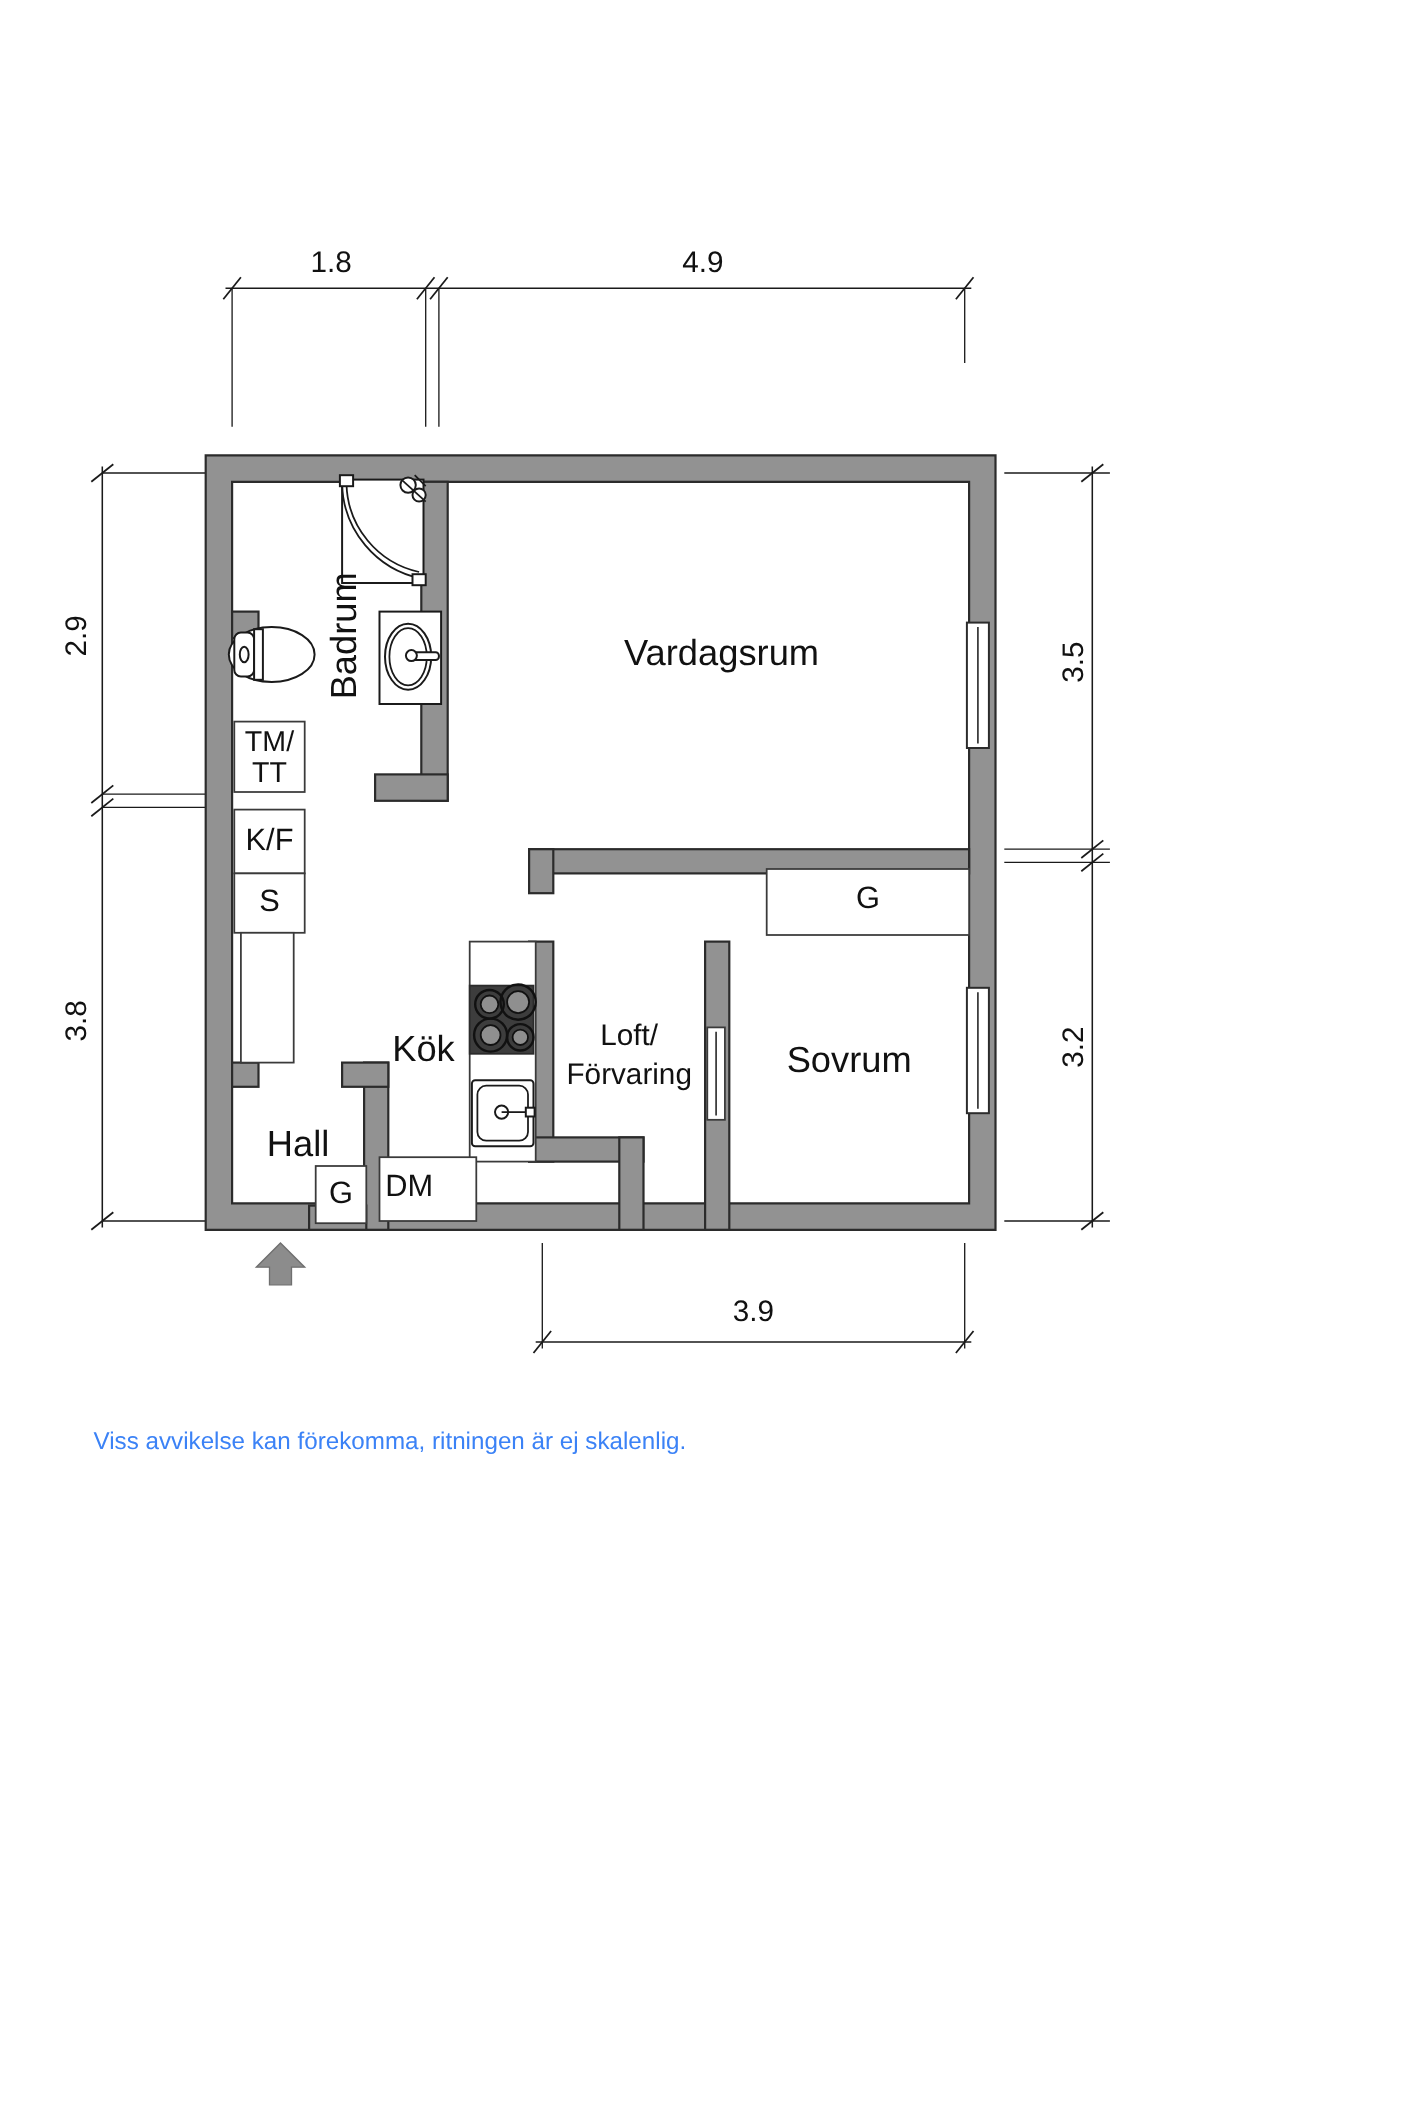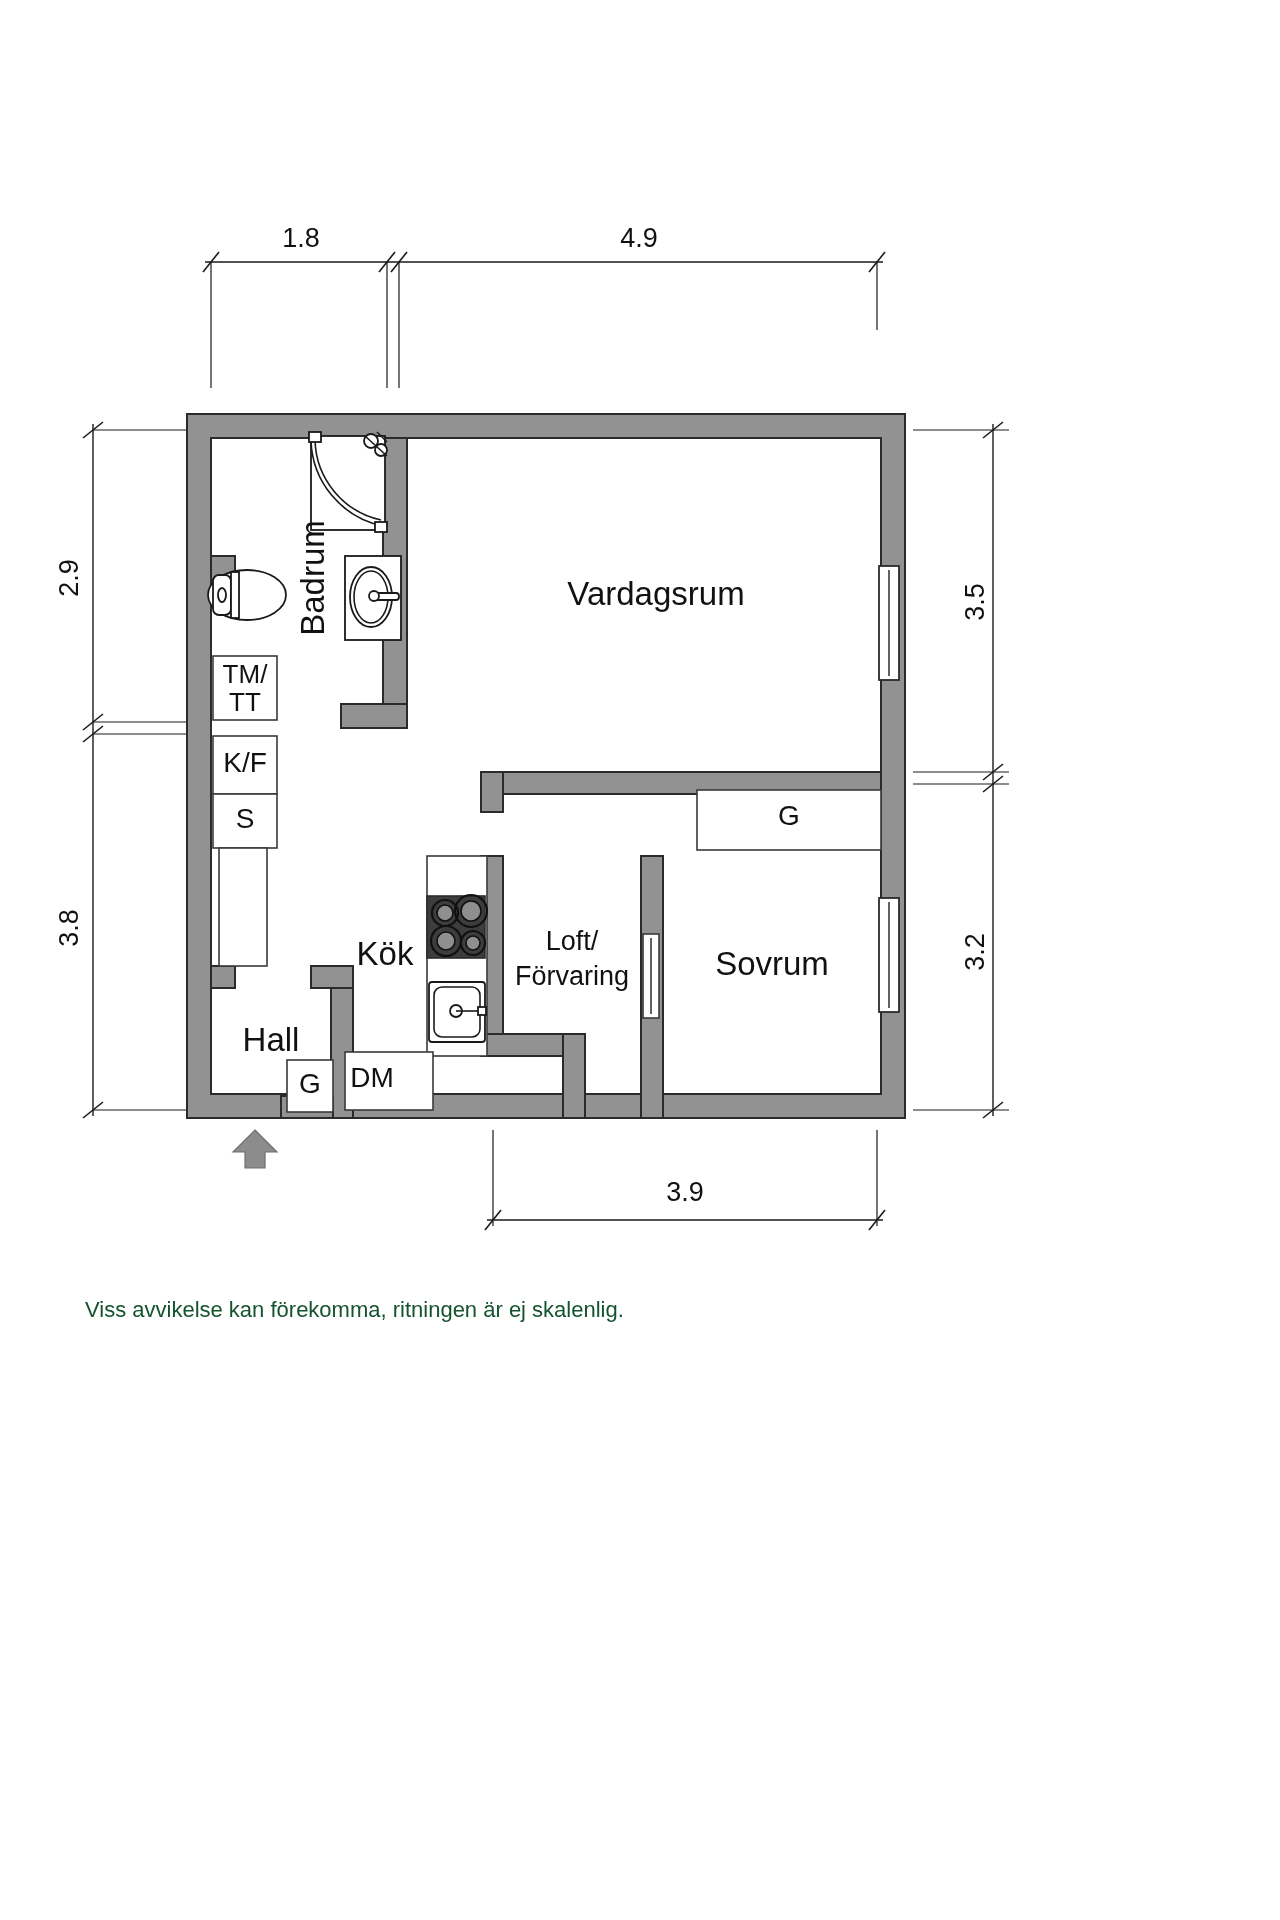--- a/index.html
+++ b/index.html
@@ -53,21 +53,21 @@
     fill: #111111;
     text-anchor: middle;
     dominant-baseline: middle;
   }
   .footer-note {
     position: absolute;
     left: 70px;
     top: 1297px;
     font-family: "Liberation Sans", sans-serif;
     font-size: 22px;
-    color: #14532d;
+    color: #3b82f6;
     white-space: nowrap;
   }
   .appliance-dark { fill: #3d3d3d; stroke: #2b2b2b; stroke-width: 1.6; }
   .burner-outer { fill: none; stroke: #111111; stroke-width: 2.2; }
   .burner-inner { fill: #8f8f8f; stroke: #111111; stroke-width: 1.6; }
   .fixture { fill: #ffffff; stroke: #1a1a1a; stroke-width: 1.8; }
   .fixture-line { fill: none; stroke: #1a1a1a; stroke-width: 1.6; }
   .window-frame { fill: #ffffff; stroke: #2b2b2b; stroke-width: 1.8; }
   .arrow { fill: #8c8c8c; stroke: #6f6f6f; stroke-width: 1.2; }
 </style>

